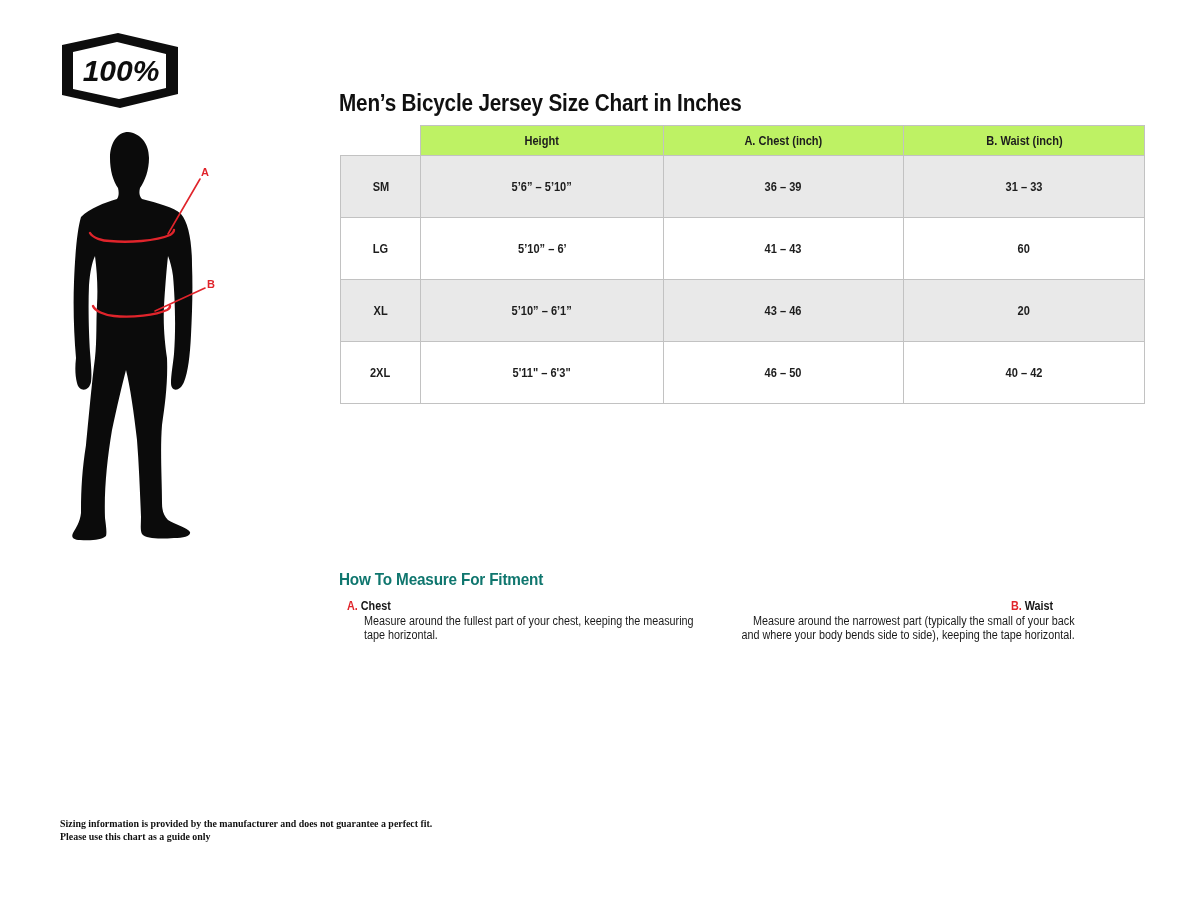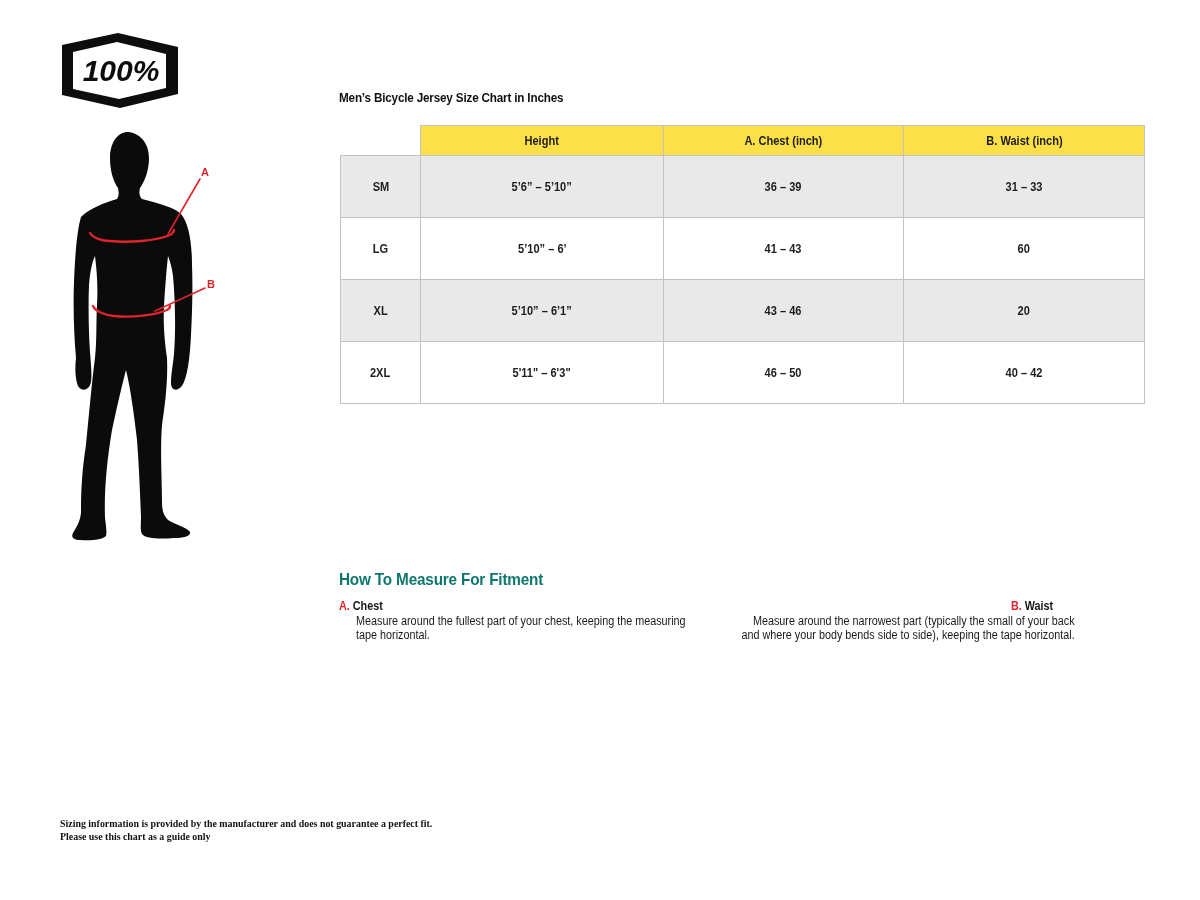--- a/index.html
+++ b/index.html
@@ -16,42 +16,42 @@
   .cond { transform:scaleX(0.9); transform-origin:0 0; display:inline-block; white-space:nowrap; }
   .cond-c { transform:scaleX(0.92); display:inline-block; }
 
   
   .logo { left:60px; top:33px; width:120px; height:76px; }
 
   
   .figure { left:62px; top:130px; width:160px; height:418px; }
 
   
-  .page-title { left:339px; top:90px; font-size:13px; font-weight:bold; letter-spacing:-0.2px; color:#101010; }
+  .page-title { left:339px; top:90px; font-size:23px; font-weight:bold; letter-spacing:-0.2px; color:#101010; }
 
   
   .size-table { position:absolute; left:340px; top:125px; width:804px; border-collapse:collapse; table-layout:fixed; }
   .size-table col.c0 { width:80px; }
   .size-table col.c1 { width:243px; }
   .size-table col.c2 { width:240px; }
   .size-table col.c3 { width:241px; }
   .size-table th, .size-table td {
     border:1px solid #c2c2c2; padding:0; text-align:center; vertical-align:middle;
     font-size:12px; font-weight:bold; color:#1d1d1d;
   }
-  .size-table thead th { height:30px; background:#fde047; }
+  .size-table thead th { height:30px; background:#bef264; }
   .size-table thead th.corner { border:none; background:#ffffff; }
   .size-table tbody td { height:62px; background:#ffffff; }
   .size-table tbody tr:nth-child(odd) td { background:#e9e9e9; }
 
   
   .howto { left:339px; top:570px; width:720px; }
   .howto-heading { font-size:17px; font-weight:bold; letter-spacing:-0.2px; color:#0f766e; }
   .measure-item { position:absolute; top:29px; width:335px; }
-  .measure-item.item-a { left:0; }
+  .measure-item.item-a { left:8px; }
   .measure-item.item-b { left:384px;text-align:right; }
   .measure-label { font-size:12px; font-weight:bold; line-height:14px; }
   .measure-label .key { color:#e0242b; }
   .measure-text { margin:1px 0 0 17px; font-size:12px; line-height:14px; color:#1a1a1a; width:335px; }
   .measure-text .cond { white-space:normal; width:111%; }
 
   
   .footer { left:60px; top:817px; font-size:11px; font-weight:bold; line-height:13px; color:#111;font-family:Liberation Serif, serif; }
 
   svg text { font-family:"Liberation Sans", sans-serif; }

